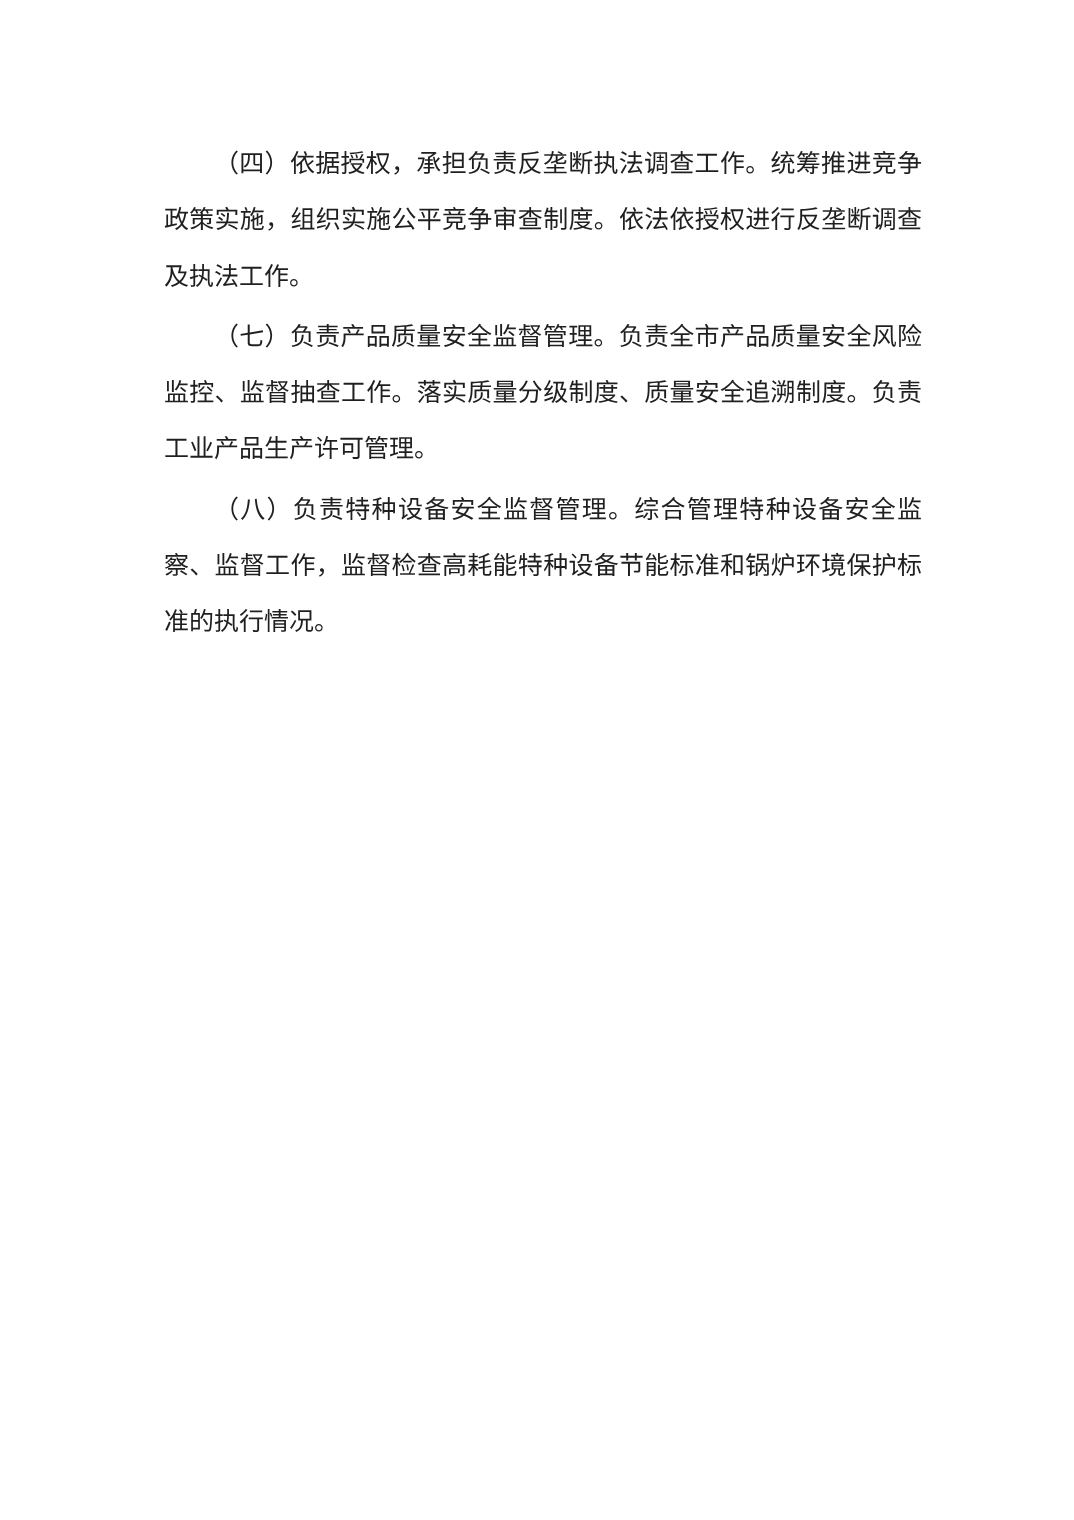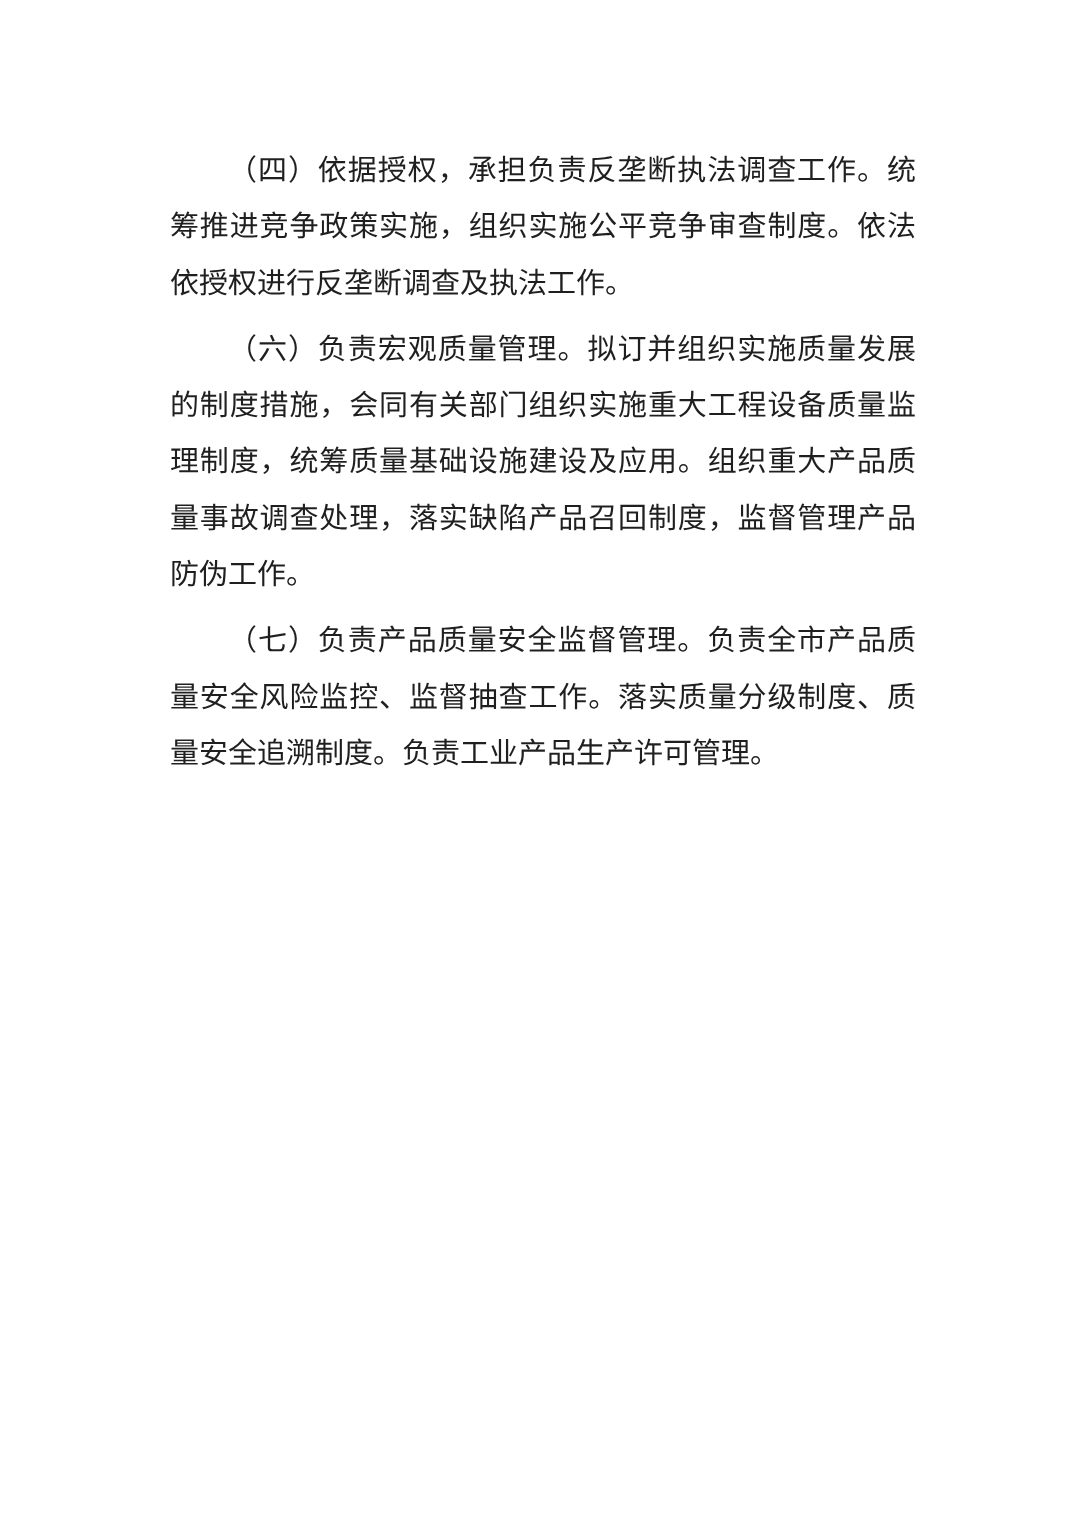--- a/index.html
+++ b/index.html
@@ -18,36 +18,36 @@
     width: 1074px;
     height: 1520px;
     background: #ffffff;
     padding: 132px 148px 0 160px;
     overflow: hidden;
   }
   .doc-body {
     width: 766px;
   }
   .doc-body p.para {
-    margin: 10px;
+    margin: 4px;
     padding: 0;
     font-family: "Liberation Serif", "DejaVu Serif", serif;
-    font-size: 29px;
+    font-size: 25px;
     line-height: 56.3px;
     color: #1f1f1f;
     text-align: justify;
     text-justify: inter-ideograph;
     text-indent: 2em;
     word-break: normal;
     line-break: strict;
     font-kerning: none;
   }
 </style>
 </head>
 <body>
 
 <div class="page">
   <div class="doc-body">
     <p class="para">（四）依据授权，承担负责反垄断执法调查工作。统筹推进竞争政策实施，组织实施公平竞争审查制度。依法依授权进行反垄断调查及执法工作。</p>
-    <p class="para">（六）负责宏观质量管理。拟订并组织实施质量发展的制度措施，会同有关部门组织实施重大工程设备质量监理制度，统筹质量基础设施建设及应用。组织重大产品质量事故调查处理，落实缺陷产品召回制度，监督管理产品防伪工作。</p>
     <p class="para">（七）负责产品质量安全监督管理。负责全市产品质量安全风险监控、监督抽查工作。落实质量分级制度、质量安全追溯制度。负责工业产品生产许可管理。</p>
+    <p class="para">（八）负责特种设备安全监督管理。综合管理特种设备安全监察、监督工作，监督检查高耗能特种设备节能标准和锅炉环境保护标准的执行情况。</p>
   </div>
 </div>
 
 </body></html>

